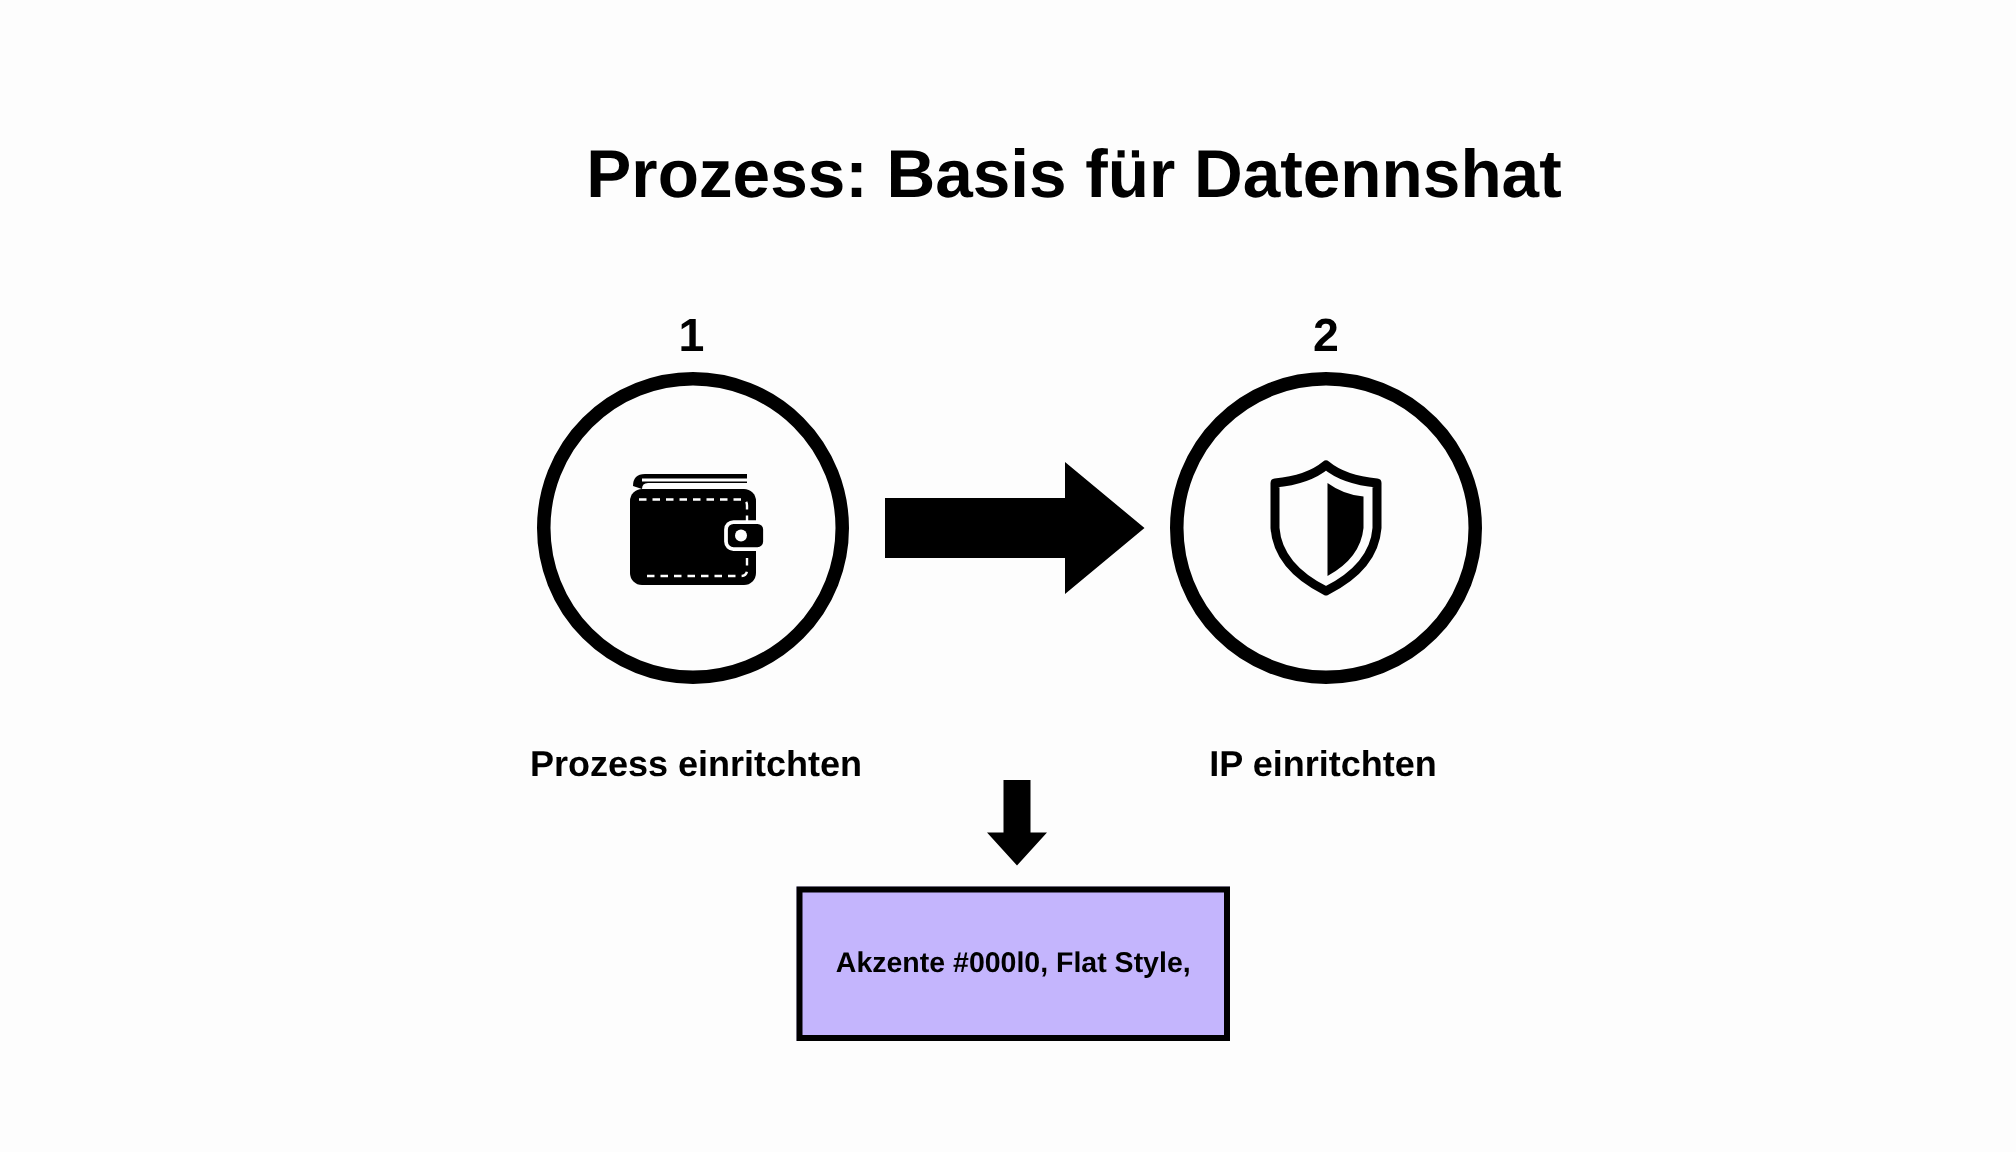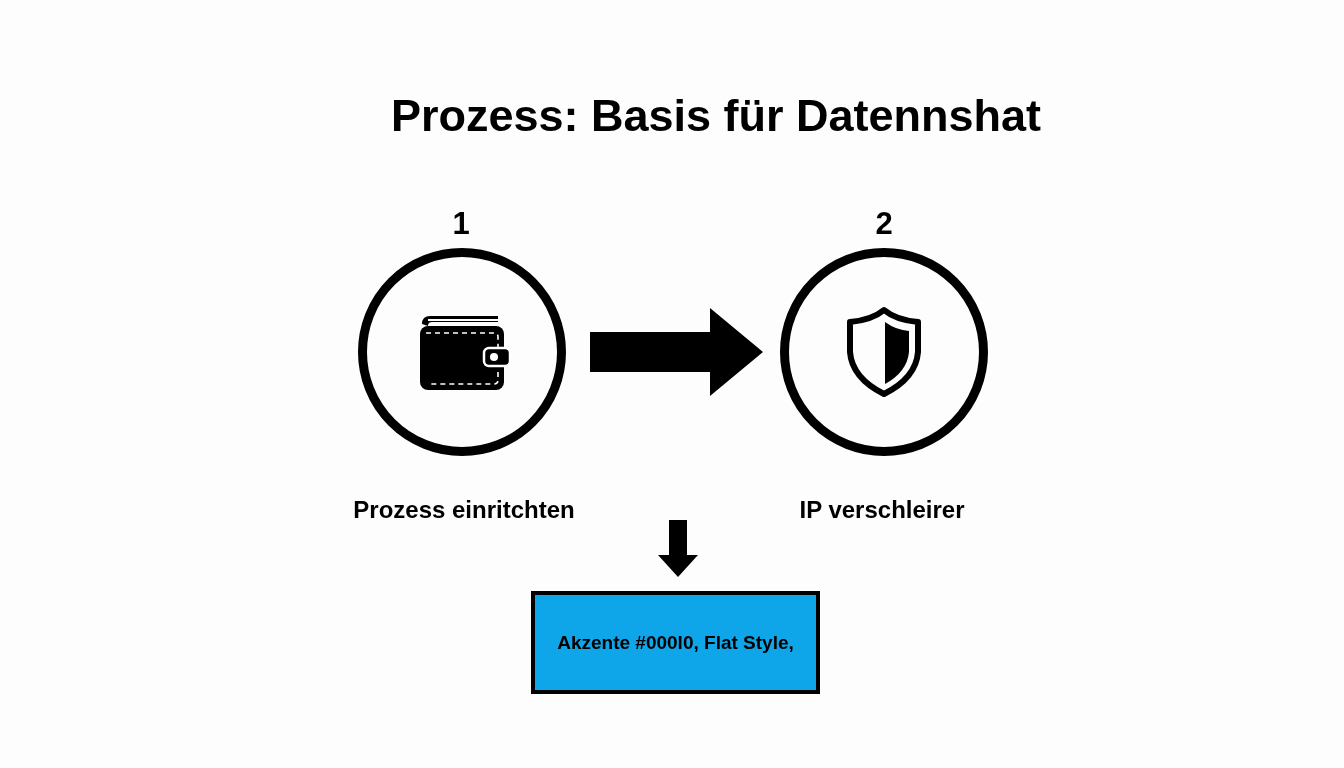--- a/index.html
+++ b/index.html
@@ -70,21 +70,21 @@
       left: 656px;
       top: 518px;
     }
     .note-box {
       position: absolute;
       left: 531px;
       top: 591px;
       width: 281px;
       height: 95px;
       border: 4px solid #000;
-      background: #0ea5e9;
+      background: #c4b5fd;
       display: flex;
       align-items: center;
       justify-content: center;
       text-align: right;
       font-size: 19px;
       font-weight: bold;
       line-height: 30px;
     }
   </style>
 </head>
@@ -113,21 +113,21 @@
   <polygon points="0,24 120,24 120,0 173,44 120,88 120,64 0,64" fill="#000"></polygon>
 </svg>
 
 <div class="step-num" style="left:854px;">2</div>
 <div class="step-circle" style="left:780px;">
   <svg width="80" height="92" viewBox="0 0 80 92">
     <path d="M40 4 Q28 14 6 16 L6 46 Q8 72 40 88 Q72 72 74 46 L74 16 Q52 14 40 4 Z" fill="none" stroke="#000" stroke-width="6" stroke-linejoin="round"></path>
     <path d="M41 16 Q52 24 65 25 L65 46 Q63 66 41 78 Z" fill="#000"></path>
   </svg>
 </div>
-<div class="step-label" style="left:732px;">IP verschleirer</div>
+<div class="step-label" style="left:732px;">IP einritchten</div>
 
 <svg class="arrow-down" width="44" height="62" viewBox="0 0 44 62">
   <polygon points="13,2 31,2 31,37 42,37 22,59 2,37 13,37" fill="#000"></polygon>
 </svg>
 
 <div class="note-box">
   <div>
     <div>Akzente #000l0, Flat Style,</div>
   </div>
 </div>

